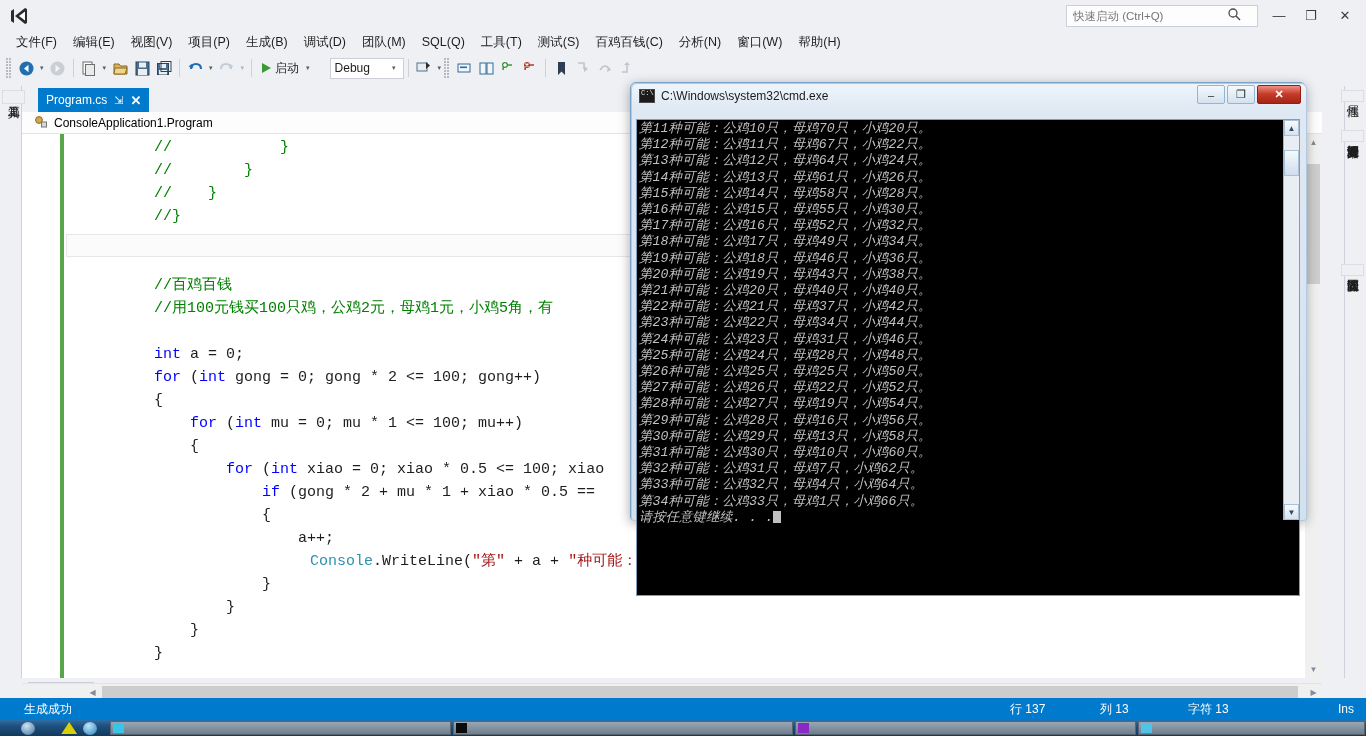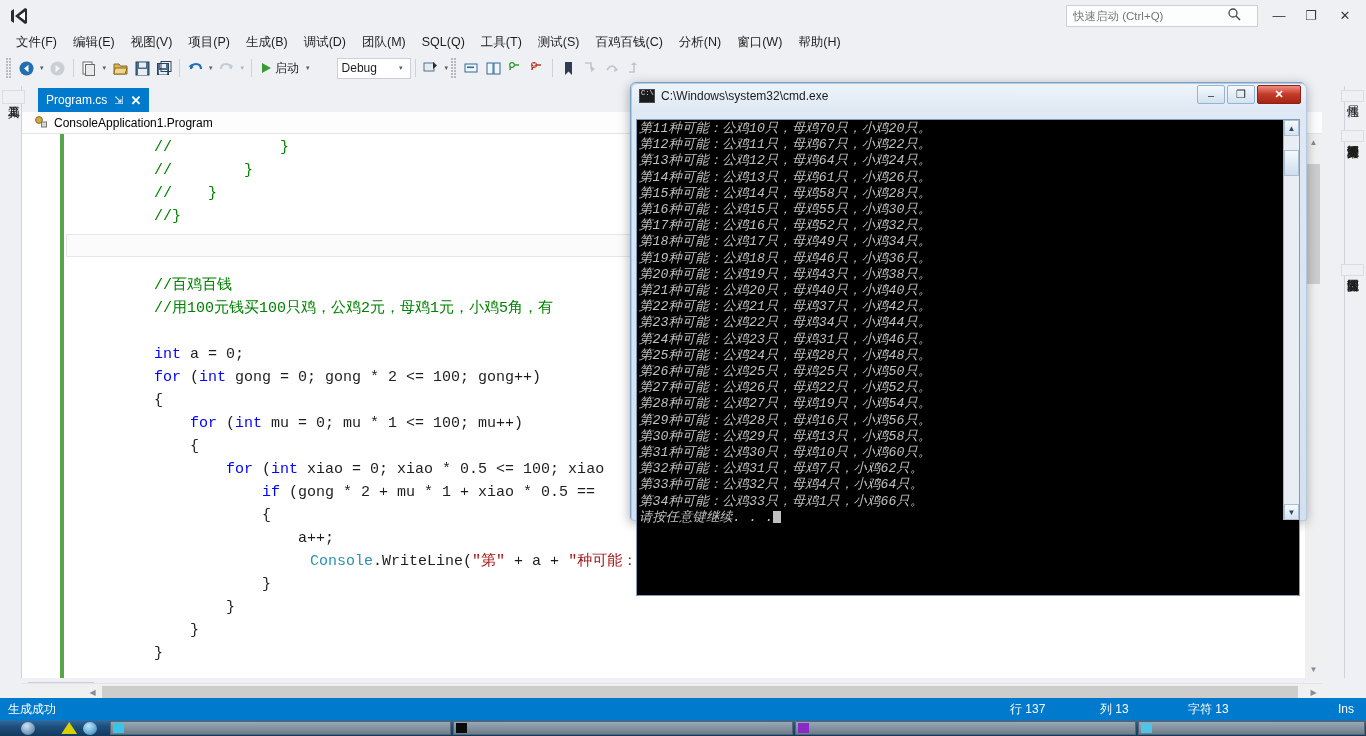--- a/index.html
+++ b/index.html
@@ -84,21 +84,21 @@
     display:flex; align-items:center; gap:4px; padding: 0 6px; height:22px;
     font-size:12px; color:#1e1e1e;
   }
   .tri-play {
     width:0;height:0;border-left:9px solid #3a9b35;
     border-top:5.5px solid transparent; border-bottom:5.5px solid transparent;
   }
   .tb-combo {
     height: 21px; width: 74px; background: #fff; border: 1px solid #cccedb;
     display:flex; align-items:center; justify-content:space-between;
-    font-size: 12px; color:#1e1e1e; padding: 0 4px; margin-left: 18px;
+    font-size: 12px; color:#1e1e1e; padding: 0 4px; margin-left: 11px;
   }
 
   
   .leftdock {
     position: absolute; left: 0; top: 86px; width: 22px; height: 592px;
     background: #eff0f4; border-right: 1px solid #cfd0da;
   }
   .vtab {
     position: absolute; left: 2px;
     writing-mode: vertical-rl;
@@ -204,21 +204,21 @@
     display: flex; align-items: center; justify-content: space-between;
     padding: 0 4px; font-size: 11.5px; color: #1e1e1e;
   }
 
   
   .statusbar {
     position: absolute; left: 0; bottom: 16px; width: 1366px; height: 22px;
     background: #007acc; color: #ffffff;
     display: flex; align-items: center; font-size: 12px;
   }
-  .statusbar .left { padding-left: 8px; }
+  .statusbar .left { padding-left: 24px; }
   .sb-row { position:absolute; left: 1010px; }
   .sb-col { position:absolute; left: 1100px; }
   .sb-chr { position:absolute; left: 1188px; }
   .sb-ins { position:absolute; right: 12px; }
 
   
   .taskbar {
     position: absolute; left: 0; bottom: 0; width: 1366px; height: 16px;
     background: linear-gradient(to bottom,#2e6fa5 0%, #1d4f7d 40%, #13395c 100%);
     display: flex; align-items: center;

